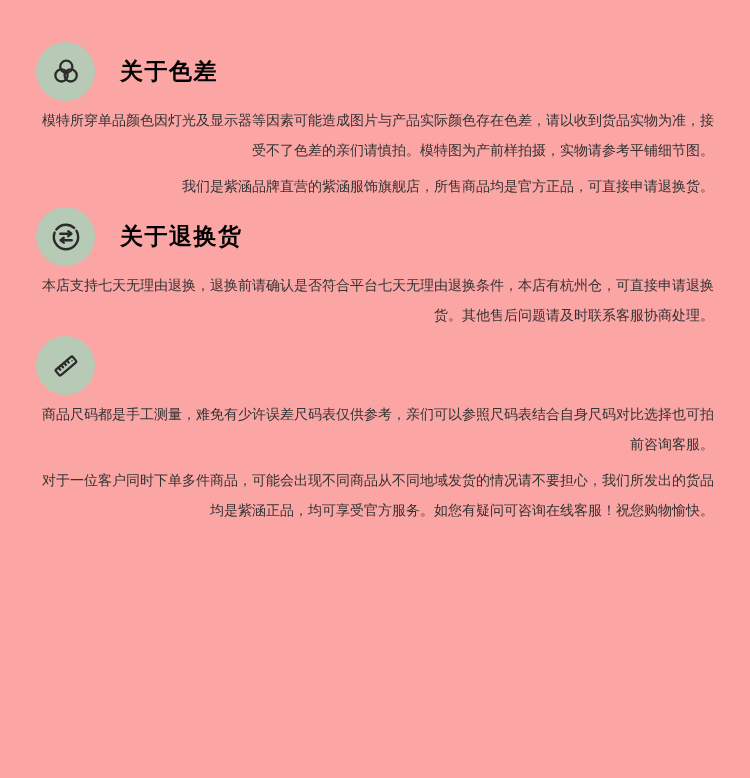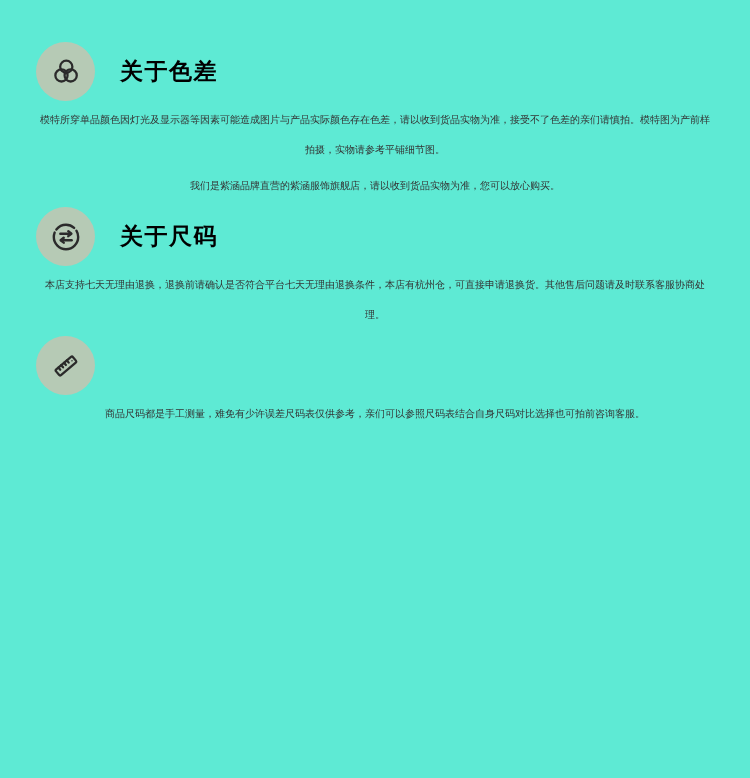--- a/index.html
+++ b/index.html
@@ -6,21 +6,21 @@
   html, body { margin: 0; padding: 0; background: #ffffff; }
   body {
     width: 750px;
     font-family: "Liberation Sans", sans-serif;
   }
   .page {
     width: 750px;
     height: 778px;
     padding: 42px 36px 0 36px;
     overflow: hidden;
-    background: #5eead4;
+    background: #fca5a5;
   }
   .section { margin-bottom: 6px; }
   .section-header {
     display: flex;
     align-items: center;
     margin-bottom: 4px;
   }
   .icon-circle {
     width: 59px;
     height: 59px;
@@ -40,25 +40,25 @@
     margin: 0 0 0 25px;
     font-size: 23px;
     font-weight: 700;
     color: #000000;
     letter-spacing: 1.5px;
     white-space: nowrap;
   }
   .section-body { margin: 0; }
   .section-body p {
     margin: 0;
-    font-size: 10px;
+    font-size: 14px;
     line-height: 30px;
     color: #333333;
     letter-spacing: 0px;
-    text-align: center;
+    text-align: right;
     word-break: break-all;
   }
 </style>
 </head>
 <body>
 
 <div class="page">
 
   <div class="section">
     <div class="section-header">
@@ -71,36 +71,36 @@
       </div>
       <h2 class="section-title">关于色差</h2>
     </div>
     <div class="section-body">
       <p>模特所穿单品颜色因灯光及显示器等因素可能造成图片与产品实际颜色存在色差，请以收到货品实物为准，接受不了色差的亲们请慎拍。模特图为产前样拍摄，实物请参考平铺细节图。</p>
     </div>
   </div>
 
   <div class="section">
     <div class="section-body">
-      <p>我们是紫涵品牌直营的紫涵服饰旗舰店，请以收到货品实物为准，您可以放心购买。</p>
+      <p>我们是紫涵品牌直营的紫涵服饰旗舰店，所售商品均是官方正品，可直接申请退换货。</p>
     </div>
   </div>
 
   <div class="section">
     <div class="section-header">
       <div class="icon-circle">
         <svg viewBox="0 0 24 24" fill="none" stroke="#2b2b2b" stroke-width="1.7" stroke-linecap="round" stroke-linejoin="round">
           <circle cx="12" cy="12" r="8.6" stroke-dasharray="30 2.5 14 2.5"></circle>
           <path d="M8 9.7 H15.2"></path>
           <path d="M13.6 7.9 L15.8 9.7 L13.6 11.4"></path>
           <path d="M16 14.3 H8.8"></path>
           <path d="M10.4 12.5 L8.2 14.3 L10.4 16"></path>
         </svg>
       </div>
-      <h2 class="section-title">关于尺码</h2>
+      <h2 class="section-title">关于退换货</h2>
     </div>
     <div class="section-body">
       <p>本店支持七天无理由退换，退换前请确认是否符合平台七天无理由退换条件，本店有杭州仓，可直接申请退换货。其他售后问题请及时联系客服协商处理。</p>
     </div>
   </div>
 
   <div class="section">
     <div class="section-header">
       <div class="icon-circle">
         <svg viewBox="0 0 24 24" fill="none" stroke="#2b2b2b" stroke-width="1.6" stroke-linecap="round" stroke-linejoin="round">
@@ -115,16 +115,17 @@
         </svg>
       </div>
     </div>
     <div class="section-body">
       <p>商品尺码都是手工测量，难免有少许误差尺码表仅供参考，亲们可以参照尺码表结合自身尺码对比选择也可拍前咨询客服。</p>
     </div>
   </div>
 
   <div class="section">
     <div class="section-body">
+      <p>对于一位客户同时下单多件商品，可能会出现不同商品从不同地域发货的情况请不要担心，我们所发出的货品均是紫涵正品，均可享受官方服务。如您有疑问可咨询在线客服！祝您购物愉快。</p>
     </div>
   </div>
 
 </div>
 
 </body></html>

